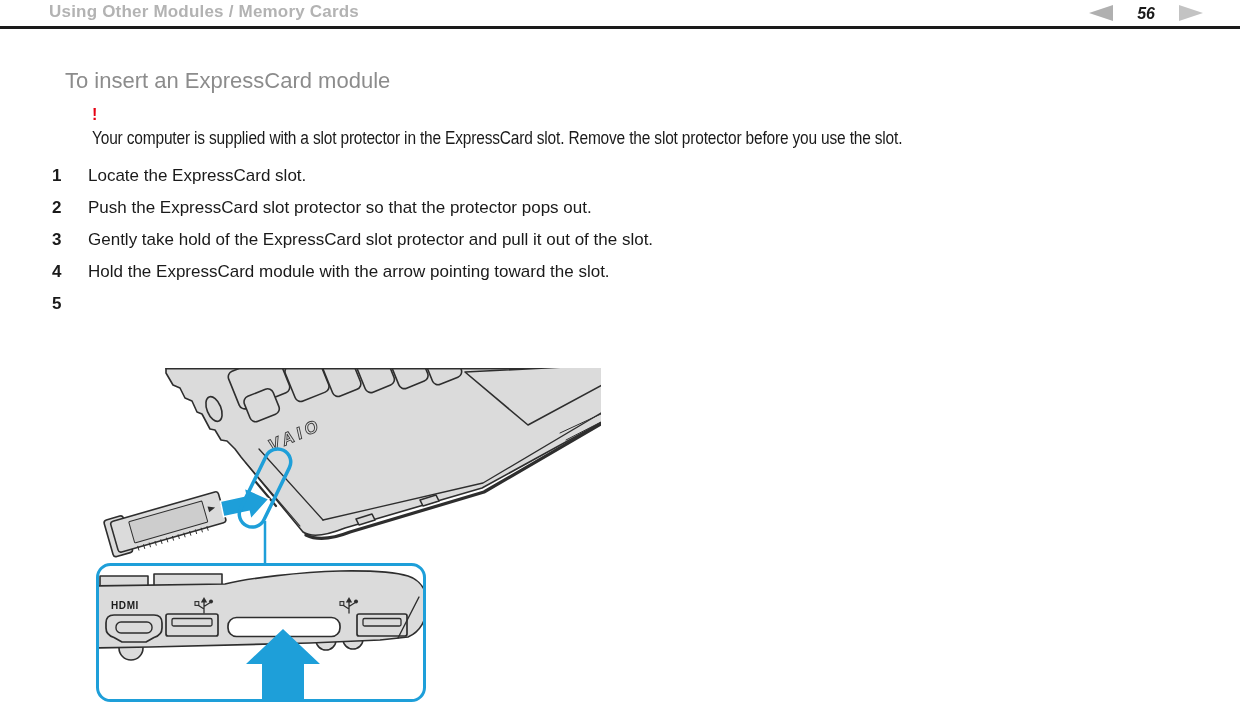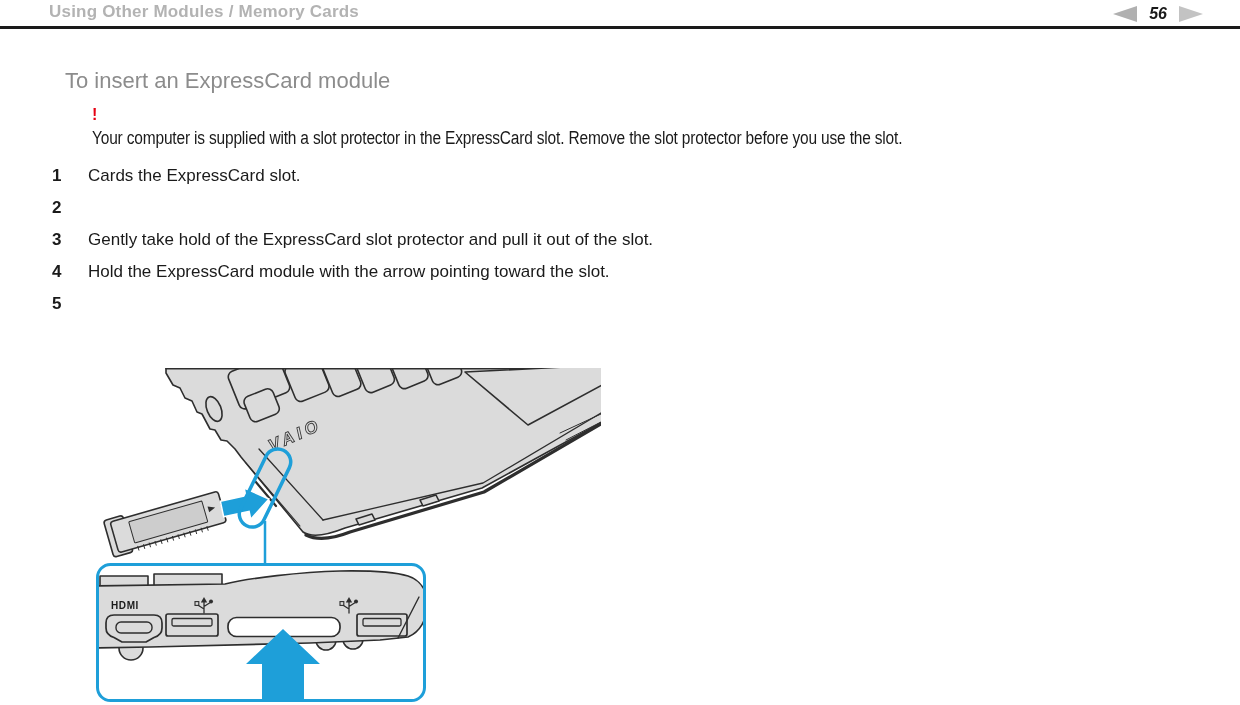--- a/index.html
+++ b/index.html
@@ -8,21 +8,21 @@
   *{margin:0;padding:0;box-sizing:border-box;}
   html,body{width:1240px;height:705px;background:#fff;overflow:hidden;
     font-family:"Liberation Sans",sans-serif;}
   .page{position:relative;width:1240px;height:705px;}
 
   
   .header{position:absolute;top:0;left:0;width:1240px;height:29px;
     border-bottom:3px solid #1a1a1a;background:#fff;}
   .header-title{position:absolute;left:49px;top:2px;font-size:17px;font-weight:bold;
     color:var(--hgray);letter-spacing:0.2px;white-space:nowrap;}
-  .pagenav{position:absolute;right:37px;top:5px;display:flex;align-items:center;gap:12px;height:18px;}
+  .pagenav{position:absolute;right:37px;top:5px;display:flex;gap:24px;height:18px;}
   .tri{width:0;height:0;display:inline-block;}
   .tri-left{border-top:8px solid transparent;border-bottom:8px solid transparent;
     border-right:24px solid var(--agray);}
   .tri-right{border-top:8px solid transparent;border-bottom:8px solid transparent;
     border-left:24px solid #c3c3c3;}
   .pagenum{font-size:16px;font-weight:bold;font-style:italic;color:#1a1a1a;}
 
   
   .section-title{position:absolute;left:45px;top:68px;font-size:22px;color:var(--tgray);
     white-space:nowrap;margin-left:20px;}
@@ -64,25 +64,28 @@
 
   <div class="section-title">To insert an ExpressCard module</div>
 
   <div class="warn-mark">!</div>
   <div class="warn-text">Your computer is supplied with a slot protector in the ExpressCard slot. Remove the slot protector before you use the slot.</div>
 
   <div class="steps">
     <div class="step">
       <span class="num">1</span>
       <div class="stext">
-          <div>Cards the ExpressCard slot.</div>
+          <div>Locate the ExpressCard slot.</div>
         </div>
     </div>
     <div class="step">
       <span class="num">2</span>
+      <div class="stext">
+          <div>Push the ExpressCard slot protector so that the protector pops out.</div>
+        </div>
     </div>
     <div class="step">
       <span class="num">3</span>
       <div class="stext">
           <div>Gently take hold of the ExpressCard slot protector and pull it out of the slot.</div>
         </div>
     </div>
     <div class="step">
       <span class="num">4</span>
       <div class="stext">

